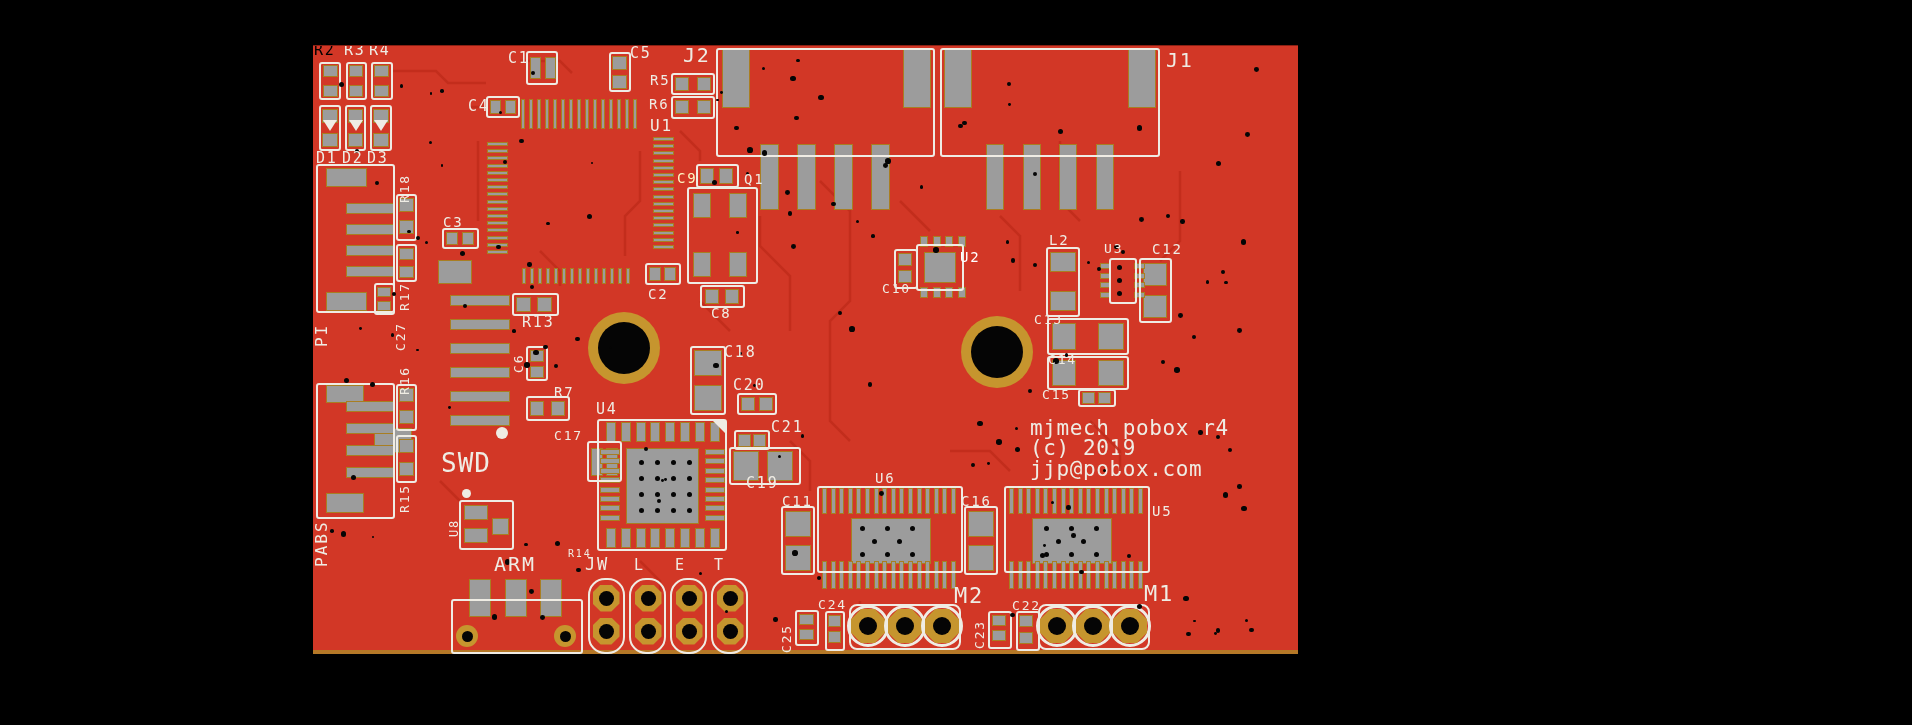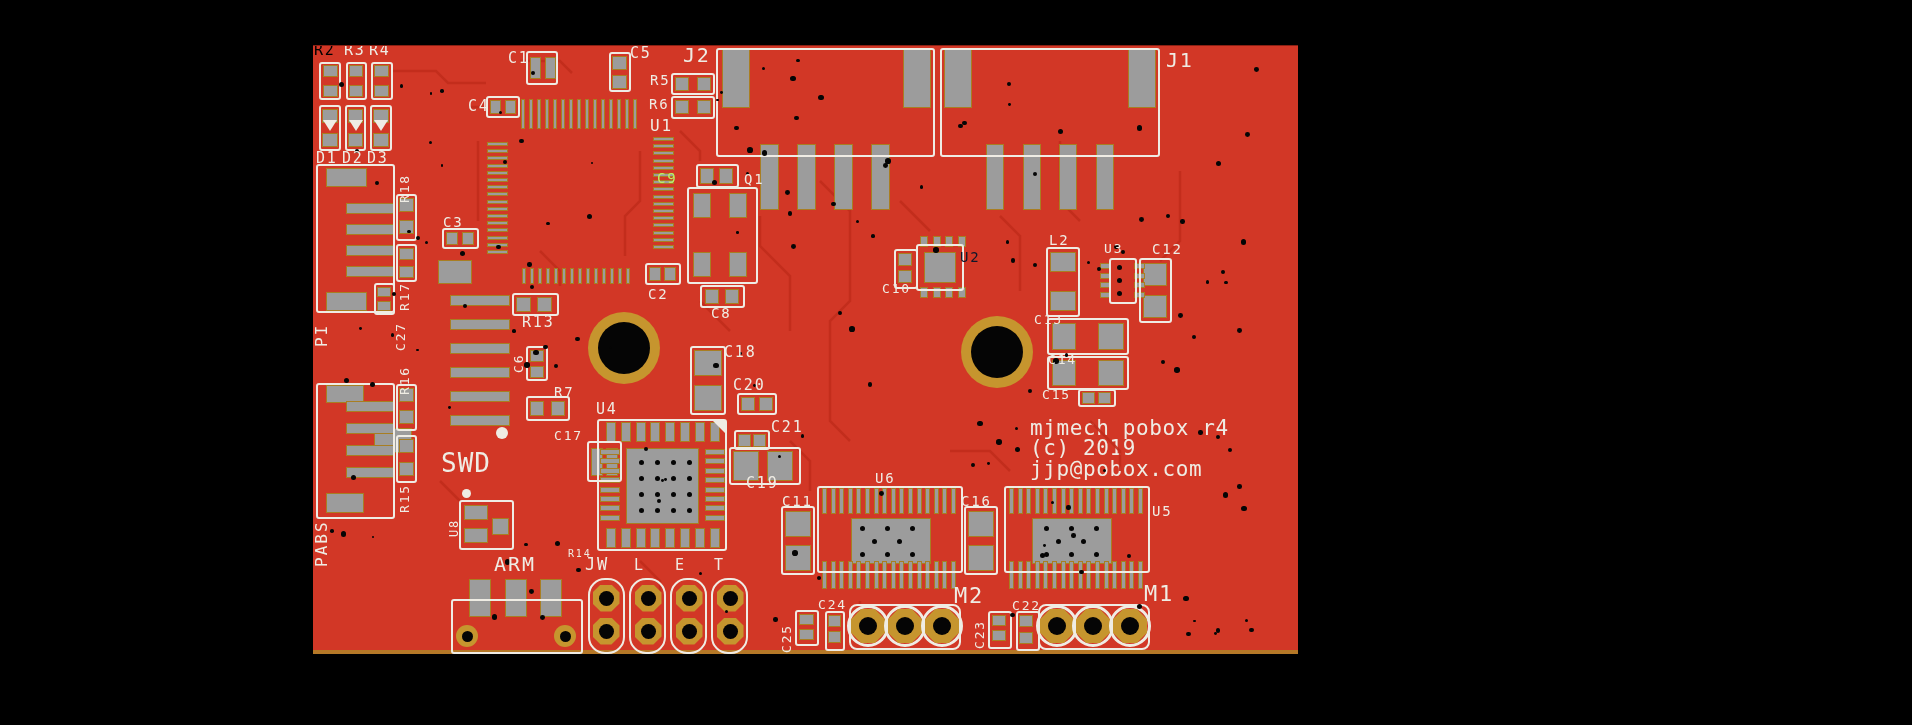--- a/index.html
+++ b/index.html
@@ -657,39 +657,39 @@
       <div class="lbl" style="left: 29px; top: 105px; color: rgb(239, 236, 228); font-size: 15px; letter-spacing: 1.8px; line-height: 1; white-space: pre; position: absolute;">D2</div>
       <div class="lbl" style="left: 54px; top: 105px; color: rgb(239, 236, 228); font-size: 15px; letter-spacing: 1.8px; line-height: 1; white-space: pre; position: absolute;">D3</div>
       <div class="lbl" style="left: 195px; top: 5px; color: rgb(239, 236, 228); font-size: 15px; letter-spacing: 1.8px; line-height: 1; white-space: pre; position: absolute;">C1</div>
       <div class="lbl" style="left: 155px; top: 53px; color: rgb(239, 236, 228); font-size: 15px; letter-spacing: 1.8px; line-height: 1; white-space: pre; position: absolute;">C4</div>
       <div class="lbl" style="left: 317px; top: 0px; color: rgb(239, 236, 228); font-size: 15px; letter-spacing: 1.8px; line-height: 1; white-space: pre; position: absolute;">C5</div>
       <div class="lbl" style="left: 337px; top: 27px; color: rgb(239, 236, 228); font-size: 14px; letter-spacing: 1.8px; line-height: 1; white-space: pre; position: absolute;">R5</div>
       <div class="lbl" style="left: 336px; top: 51px; color: rgb(239, 236, 228); font-size: 14px; letter-spacing: 1.8px; line-height: 1; white-space: pre; position: absolute;">R6</div>
       <div class="lbl" style="left: 370px; top: -1px; color: rgb(239, 236, 228); font-size: 20px; letter-spacing: 1.8px; line-height: 1; white-space: pre; position: absolute;">J2</div>
       <div class="lbl" style="left: 337px; top: 72px; color: rgb(239, 236, 228); font-size: 16px; letter-spacing: 1.8px; line-height: 1; white-space: pre; position: absolute;">U1</div>
       <div class="lbl" style="left: 853px; top: 4px; color: rgb(239, 236, 228); font-size: 20px; letter-spacing: 1.8px; line-height: 1; white-space: pre; position: absolute;">J1</div>
-      <div class="lbl" style="left: 344px; top: 125px; color: #bef264; font-size: 14px; letter-spacing: 1.8px; line-height: 1; white-space: pre; position: absolute;">C9</div>
+      <div class="lbl" style="left: 364px; top: 125px; color: #fef9c3; font-size: 14px; letter-spacing: 1.8px; line-height: 1; white-space: pre; position: absolute;">C9</div>
       <div class="lbl" style="left: 431px; top: 126px; color: rgb(239, 236, 228); font-size: 14px; letter-spacing: 1.8px; line-height: 1; white-space: pre; position: absolute;">Q1</div>
       <div class="lbl" style="left: 335px; top: 241px; color: rgb(239, 236, 228); font-size: 14px; letter-spacing: 1.8px; line-height: 1; white-space: pre; position: absolute;">C2</div>
       <div class="lbl" style="left: 398px; top: 260px; color: rgb(239, 236, 228); font-size: 14px; letter-spacing: 1.8px; line-height: 1; white-space: pre; position: absolute;">C8</div>
       <div class="lbl" style="left: 130px; top: 169px; color: rgb(239, 236, 228); font-size: 14px; letter-spacing: 1.8px; line-height: 1; white-space: pre; position: absolute;">C3</div>
       <div class="lbl" style="left: 209px; top: 269px; color: rgb(239, 236, 228); font-size: 15px; letter-spacing: 1.8px; line-height: 1; white-space: pre; position: absolute;">R13</div>
       <div class="lbl lblv" style="left: 199px; top: 327px; color: rgb(239, 236, 228); font-size: 13px; letter-spacing: 1.8px; line-height: 1; white-space: pre; position: absolute;">C6</div>
       <div class="lbl" style="left: 241px; top: 339px; color: rgb(239, 236, 228); font-size: 14px; letter-spacing: 1.8px; line-height: 1; white-space: pre; position: absolute;">R7</div>
       <div class="lbl" style="left: 241px; top: 383px; color: rgb(239, 236, 228); font-size: 13px; letter-spacing: 1.8px; line-height: 1; white-space: pre; position: absolute;">C17</div>
       <div class="lbl" style="left: 283px; top: 356px; color: rgb(239, 236, 228); font-size: 15px; letter-spacing: 1.8px; line-height: 1; white-space: pre; position: absolute;">U4</div>
       <div class="lbl" style="left: 411px; top: 299px; color: rgb(239, 236, 228); font-size: 15px; letter-spacing: 1.8px; line-height: 1; white-space: pre; position: absolute;">C18</div>
       <div class="lbl" style="left: 420px; top: 332px; color: rgb(239, 236, 228); font-size: 15px; letter-spacing: 1.8px; line-height: 1; white-space: pre; position: absolute;">C20</div>
       <div class="lbl" style="left: 458px; top: 374px; color: rgb(239, 236, 228); font-size: 15px; letter-spacing: 1.8px; line-height: 1; white-space: pre; position: absolute;">C21</div>
       <div class="lbl" style="left: 433px; top: 430px; color: rgb(239, 236, 228); font-size: 15px; letter-spacing: 1.8px; line-height: 1; white-space: pre; position: absolute;">C19</div>
       <div class="lbl" style="left: 469px; top: 448px; color: rgb(239, 236, 228); font-size: 14px; letter-spacing: 1.8px; line-height: 1; white-space: pre; position: absolute;">C11</div>
       <div class="lbl" style="left: 648px; top: 448px; color: rgb(239, 236, 228); font-size: 14px; letter-spacing: 1.8px; line-height: 1; white-space: pre; position: absolute;">C16</div>
       <div class="lbl" style="left: 562px; top: 425px; color: rgb(239, 236, 228); font-size: 14px; letter-spacing: 1.8px; line-height: 1; white-space: pre; position: absolute;">U6</div>
       <div class="lbl" style="left: 839px; top: 458px; color: rgb(239, 236, 228); font-size: 14px; letter-spacing: 1.8px; line-height: 1; white-space: pre; position: absolute;">U5</div>
-      <div class="lbl" style="left: 647px; top: 204px; color: #0f172a; font-size: 14px; letter-spacing: 1.8px; line-height: 1; white-space: pre; position: absolute;">U2</div>
+      <div class="lbl" style="left: 647px; top: 204px; color: #ffffff; font-size: 14px; letter-spacing: 1.8px; line-height: 1; white-space: pre; position: absolute;">U2</div>
       <div class="lbl" style="left: 569px; top: 236px; color: rgb(239, 236, 228); font-size: 13px; letter-spacing: 1.8px; line-height: 1; white-space: pre; position: absolute;">C10</div>
       <div class="lbl" style="left: 736px; top: 187px; color: rgb(239, 236, 228); font-size: 14px; letter-spacing: 1.8px; line-height: 1; white-space: pre; position: absolute;">L2</div>
       <div class="lbl" style="left: 791px; top: 196px; color: rgb(239, 236, 228); font-size: 13px; letter-spacing: 1.8px; line-height: 1; white-space: pre; position: absolute;">U3</div>
       <div class="lbl" style="left: 839px; top: 196px; color: rgb(239, 236, 228); font-size: 14px; letter-spacing: 1.8px; line-height: 1; white-space: pre; position: absolute;">C12</div>
       <div class="lbl" style="left: 721px; top: 267px; color: rgb(239, 236, 228); font-size: 13px; letter-spacing: 1.8px; line-height: 1; white-space: pre; position: absolute;">C13</div>
       <div class="lbl" style="left: 735px; top: 307px; color: rgb(239, 236, 228); font-size: 13px; letter-spacing: 1.8px; line-height: 1; white-space: pre; position: absolute;">C14</div>
       <div class="lbl" style="left: 729px; top: 342px; color: rgb(239, 236, 228); font-size: 13px; letter-spacing: 1.8px; line-height: 1; white-space: pre; position: absolute;">C15</div>
       <div class="lbl lblv" style="left: 1px; top: 301px; color: rgb(239, 236, 228); font-size: 16px; letter-spacing: 2px; line-height: 1; white-space: pre; position: absolute;">PI</div>
       <div class="lbl lblv" style="left: 85px; top: 157px; color: rgb(239, 236, 228); font-size: 13px; letter-spacing: 1.8px; line-height: 1; white-space: pre; position: absolute;">R18</div>
       <div class="lbl lblv" style="left: 85px; top: 265px; color: rgb(239, 236, 228); font-size: 13px; letter-spacing: 1.8px; line-height: 1; white-space: pre; position: absolute;">R17</div>

